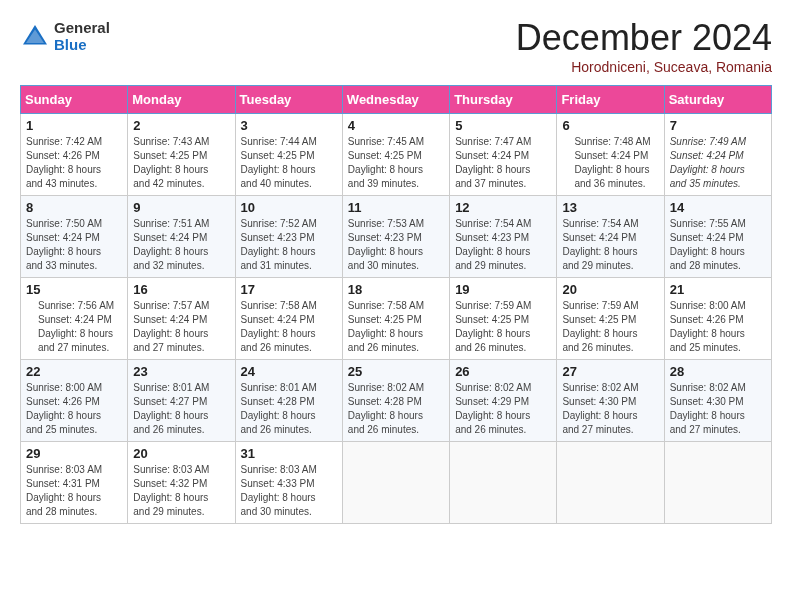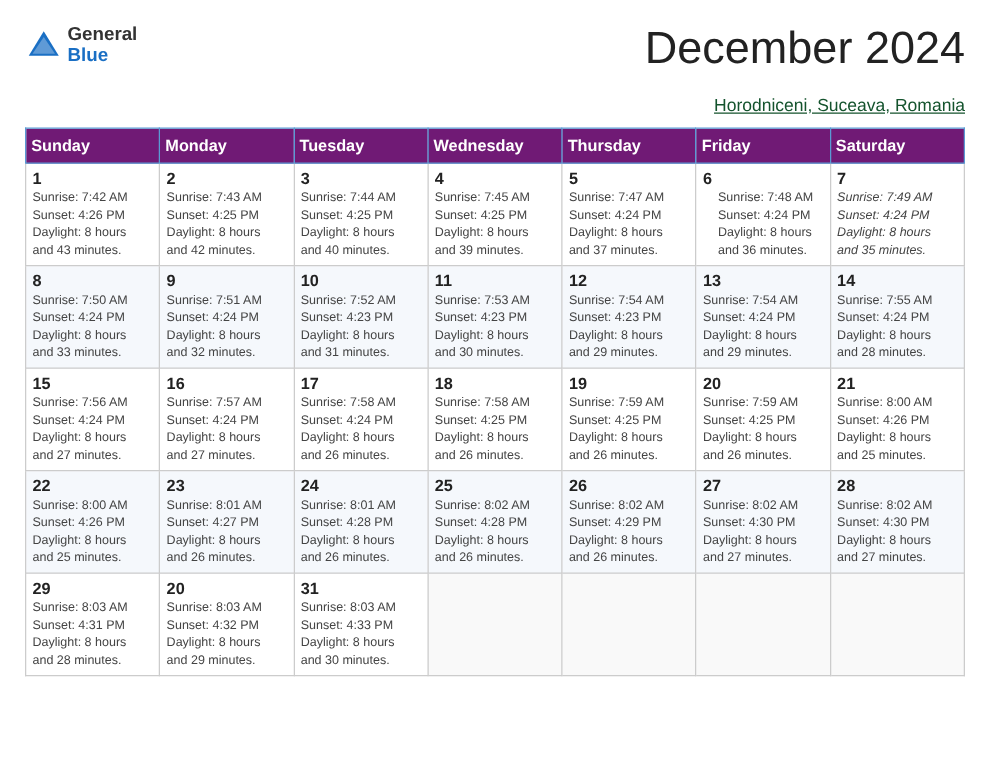--- a/index.html
+++ b/index.html
@@ -44,31 +44,30 @@
       text-align: right;
     }
     .month-title {
       font-size: 36px;
       font-weight: normal;
       color: #222;
       line-height: 1;
     }
     .subtitle {
       font-size: 14px;
-      color: #14532d;
-      margin-top: 20px;
-      text-decoration: underline;
+      color: #7f1d1d;
+      margin-top: 3px;
     }
     table {
       width: 100%;
       border-collapse: collapse;
       table-layout: fixed;
     }
     thead th {
-      background-color: #701a75;
+      background-color: #ec4899;
       color: #fff;
       font-size: 13px;
       font-weight: bold;
       padding: 6px 4px;
       text-align: left;
       border: 1px solid #5a9ad4;
     }
     td {
       vertical-align: top;
       border: 1px solid #ccc;
@@ -228,21 +227,21 @@
           <span class="day-number">14</span>
           <div class="day-info" style="white-space: pre-line;">Sunrise: 7:55 AM
 Sunset: 4:24 PM
 Daylight: 8 hours
 and 28 minutes.</div>
         </td>
       </tr>
       <tr>
         <td>
           <span class="day-number">15</span>
-          <div class="day-info" style="white-space: pre-line;">Sunrise: 7:56 AM
+          <div class="day-info" style="white-space: pre-line; margin-left: 12px;">Sunrise: 7:56 AM
 Sunset: 4:24 PM
 Daylight: 8 hours
 and 27 minutes.</div>
         </td>
         <td>
           <span class="day-number">16</span>
           <div class="day-info" style="white-space: pre-line;">Sunrise: 7:57 AM
 Sunset: 4:24 PM
 Daylight: 8 hours
 and 27 minutes.</div>

